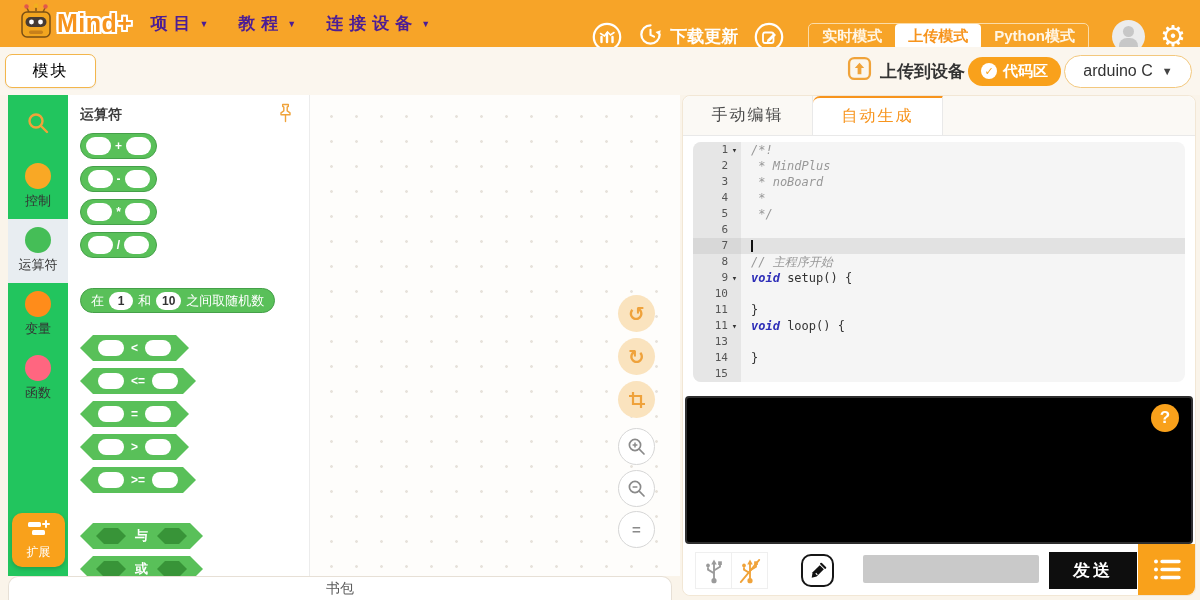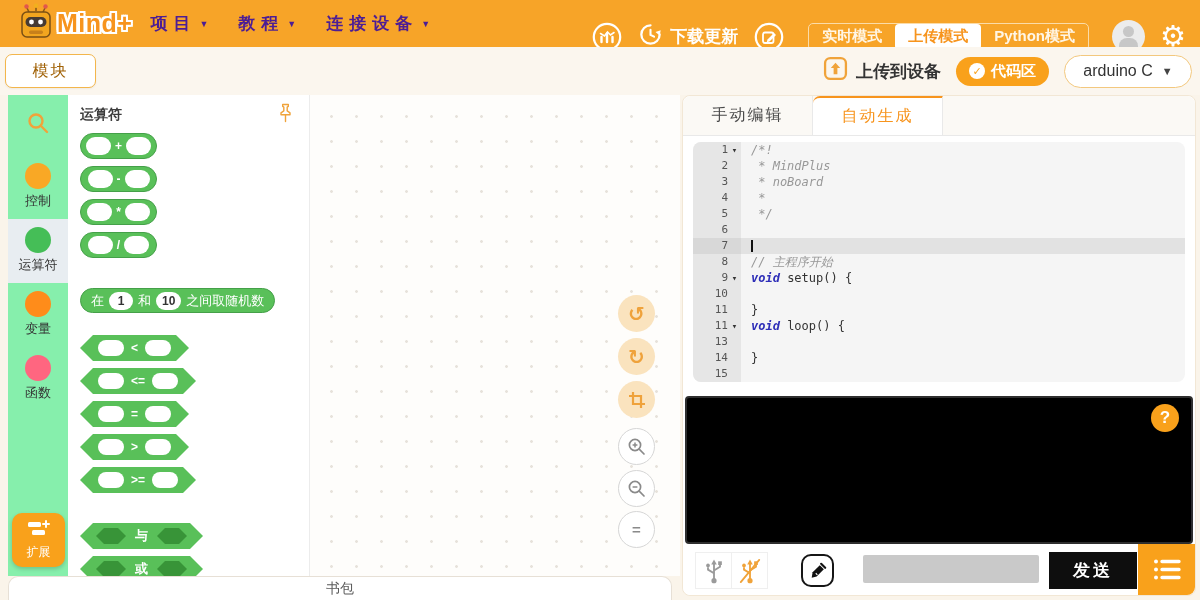--- a/index.html
+++ b/index.html
@@ -28,34 +28,34 @@
   .mode { color:#FFF6E6; font-size:15px; font-weight:bold; padding:0 13px; display:flex; align-items:center; cursor:pointer; }
   .mode.active { background:#fff; color:#F7941D; border-radius:4px; }
   .avatar { width:33px; height:33px; border-radius:50%; background:#ECECEC; position:relative; overflow:hidden; cursor:pointer; }
   .avatar::before { content:""; position:absolute; top:6px; left:11px; width:11px; height:11px; border-radius:50%; background:#C7C7C7; }
   .avatar::after { content:""; position:absolute; top:18px; left:7px; width:19px; height:12px; border-radius:8px 8px 0 0; background:#C7C7C7; }
   .gear { color:#fff; font-size:29px; line-height:1; cursor:pointer; font-family:"DejaVu Sans",sans-serif; }
 
   
   .subbar { position:absolute; top:47px; left:0; width:1200px; height:48px; background:#FBF6EE; }
   .modules-tab { position:absolute; left:5px; top:7px; width:91px; height:34px; background:#fff;
-    border:1px solid #F3B64C; border-radius:7px; color:#a16207; font-size:16px; letter-spacing:2px;
+    border:1px solid #F3B64C; border-radius:7px; color:#000000; font-size:16px; letter-spacing:2px;
     display:flex; align-items:center; justify-content:center; cursor:pointer; box-shadow:0 1px 2px rgba(0,0,0,.05); }
-  .sub-right { position:absolute; right:8px; top:0; height:48px; display:flex; align-items:center; gap:15px; }
+  .sub-right { position:absolute; right:8px; top:0; height:48px; display:flex; align-items:center; gap:3px; }
   .upload { display:flex; align-items:center; gap:8px; font-size:17px; font-weight:bold; color:#333; cursor:pointer; }
   .codearea-pill { background:#F9A11B; border-radius:15px; height:29px; padding:0 13px; color:#fff;
     font-size:15px; font-weight:bold; display:flex; align-items:center; gap:6px; cursor:pointer; }
   .check { width:16px; height:16px; border-radius:50%; background:#fff; color:#F9A11B; font-size:11px;
     font-weight:bold; display:flex; align-items:center; justify-content:center; }
   .board-select { background:#fff; border:1px solid #F3C87E; border-radius:17px; height:33px; min-width:128px;
     padding:0 12px; display:flex; align-items:center; justify-content:center; gap:9px; font-size:16px; color:#333; cursor:pointer; }
   .board-caret { font-size:11px; color:#444; }
 
   
-  .catstrip { position:absolute; left:8px; top:95px; width:60px; height:481px; background:#86efac; }
+  .catstrip { position:absolute; left:8px; top:95px; width:60px; height:481px; background:#22c55e; }
   .search { margin:16px auto 20px; width:24px; height:24px; display:flex; align-items:center; justify-content:center; cursor:pointer; }
   .cat-item { display:flex; flex-direction:column; align-items:center; padding:8px 0 9px; cursor:pointer; }
   .cat-item.selected { background:#E8EDF1; }
   .cat-dot { width:26px; height:26px; border-radius:50%; }
   .cat-label { margin-top:3px; font-size:13px; color:#333; }
   .ext-btn { position:absolute; bottom:9px; left:4px; width:53px; height:54px; background:#F9A11B; border-radius:10px;
     display:flex; flex-direction:column; align-items:center; justify-content:center; gap:2px; color:#fff; font-size:12px;
     cursor:pointer; box-shadow:0 2px 4px rgba(0,0,0,.18); }
 
   

